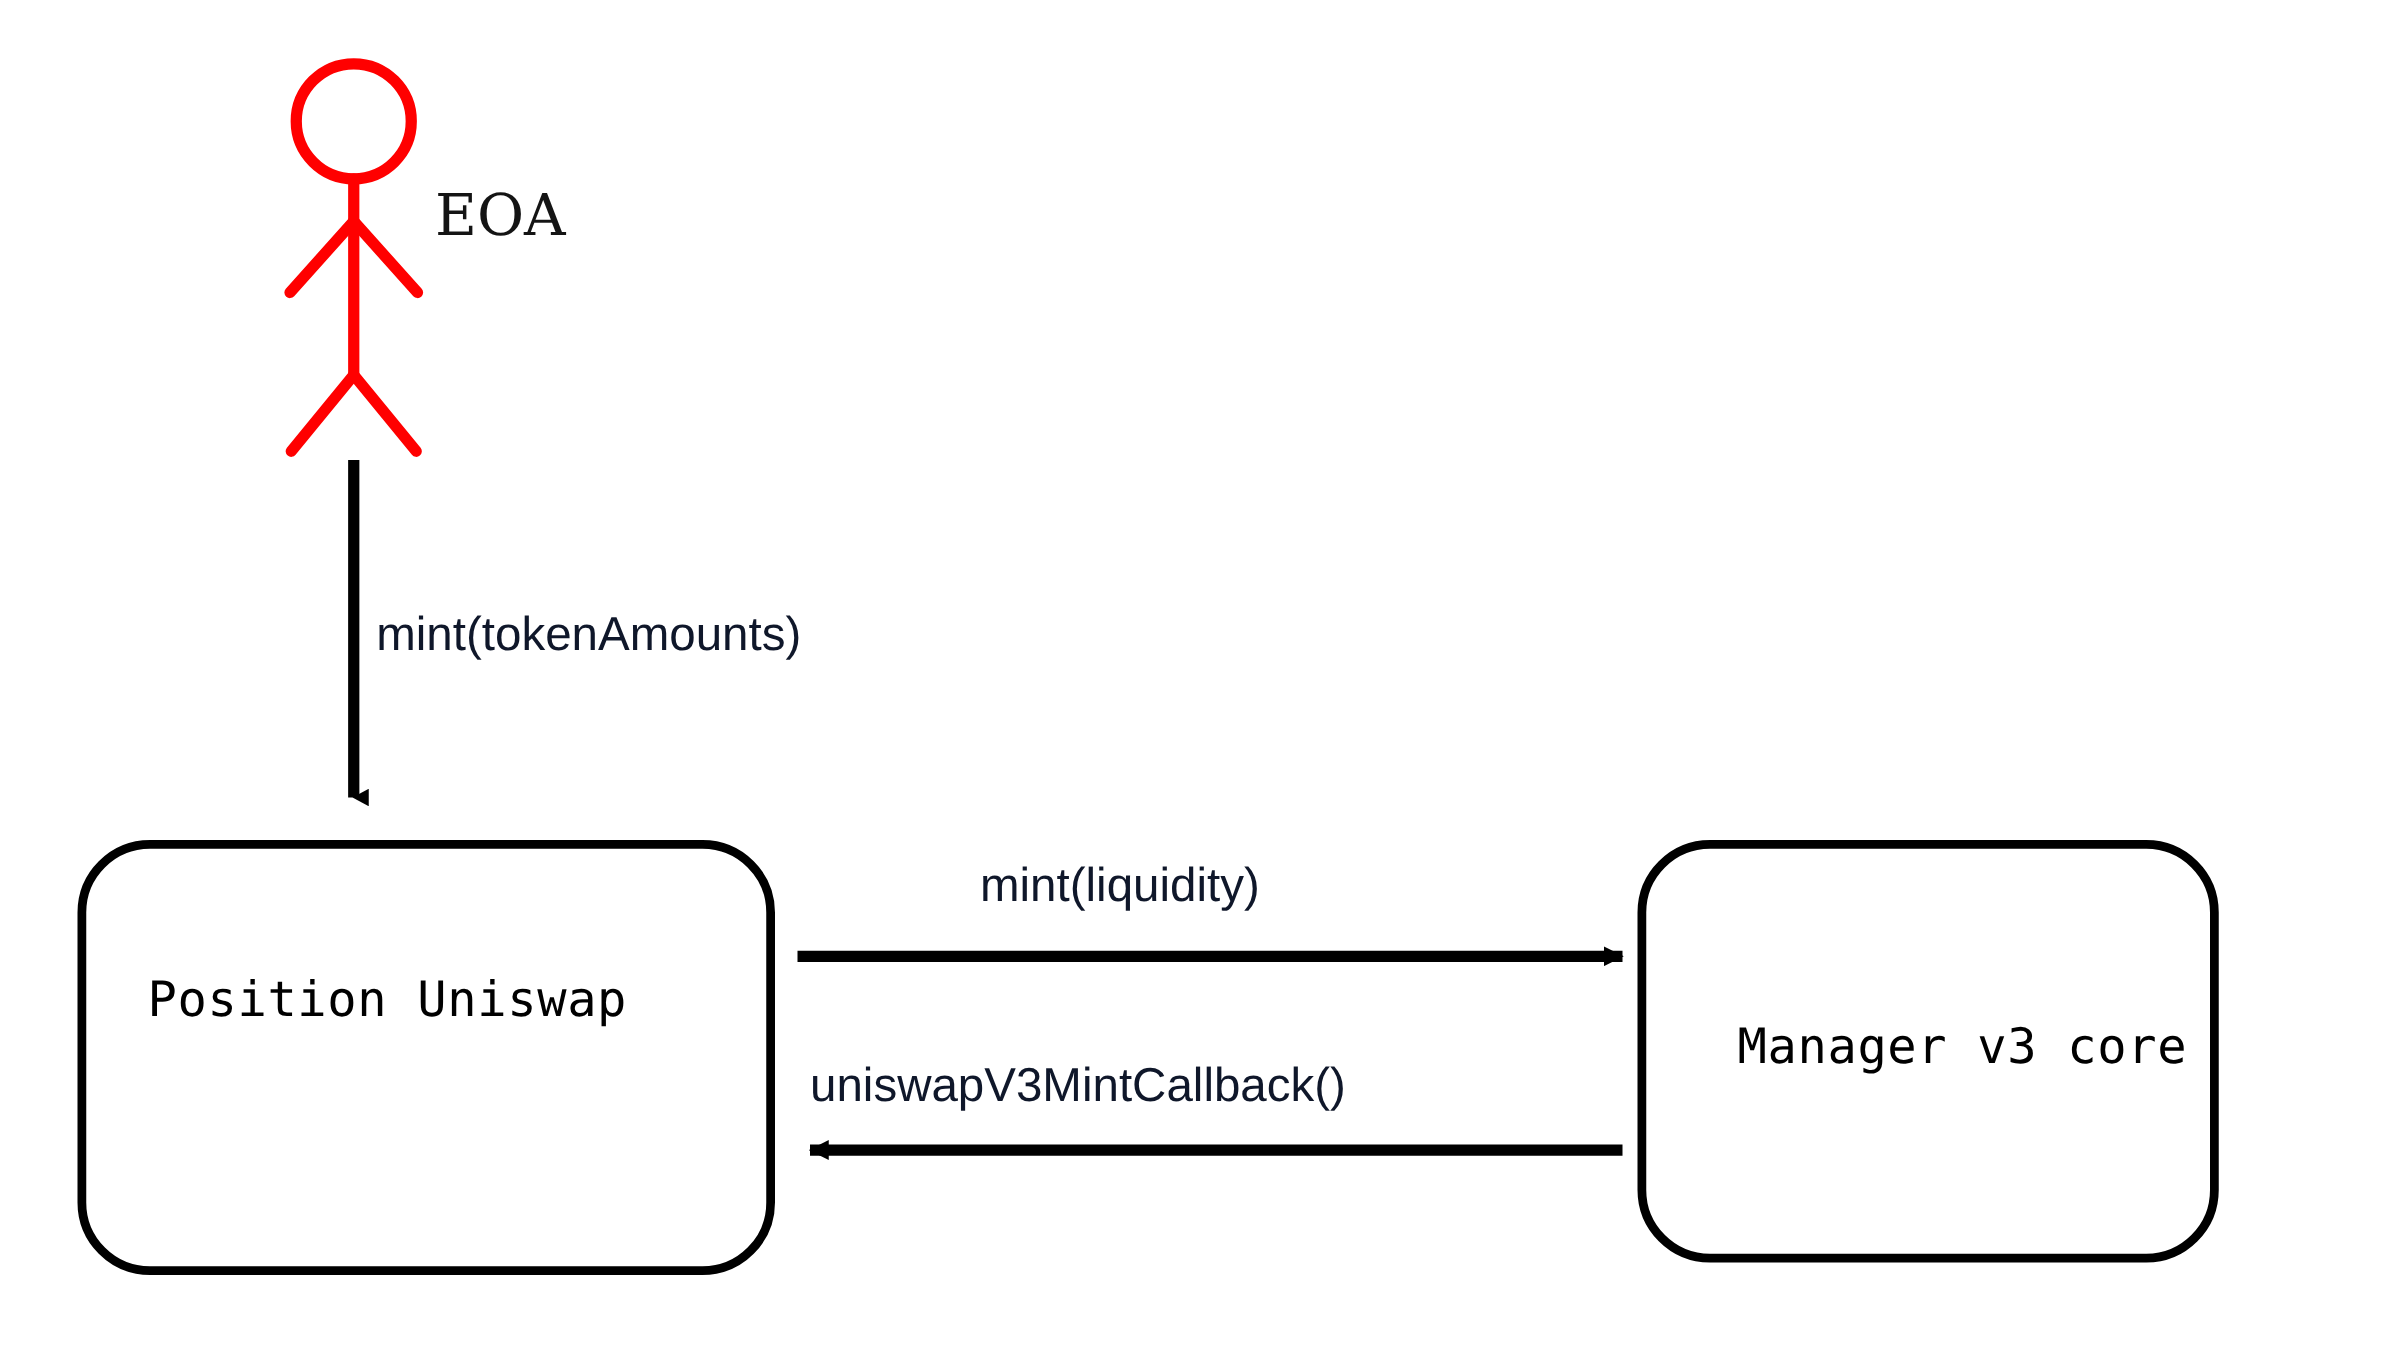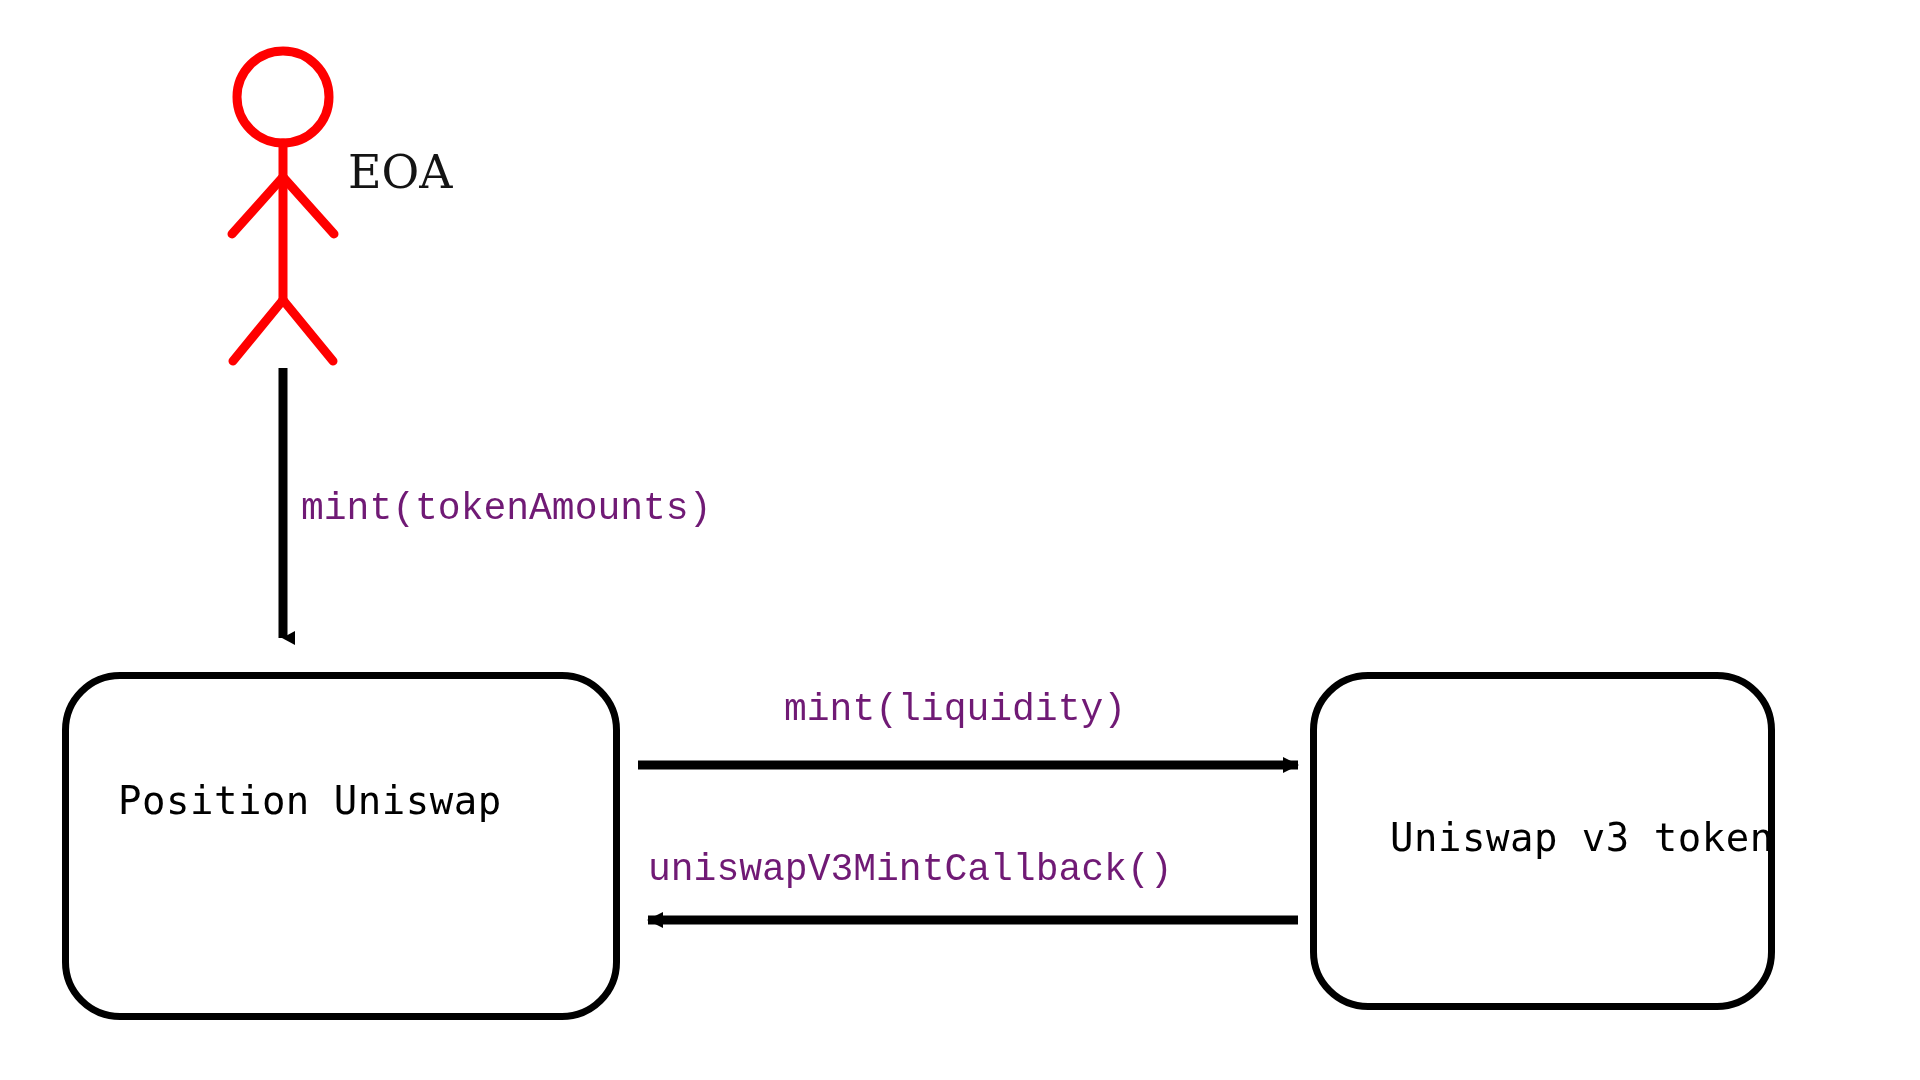--- a/index.html
+++ b/index.html
@@ -66,23 +66,23 @@
     line-height: 38px;
     color: #ff0000;
     white-space: pre;
   }
   #uc-title {
     left: 1390px;
     top: 815px;
   }
   .edge-label {
     position: absolute;
-    font-family: Liberation Mono, monospace;
+    font-family: Liberation Sans, sans-serif;
     font-size: 38px;
-    color: #701a75;
+    color: #0f172a;
     white-space: nowrap;
   }
   #label-mint-token-amounts {
     left: 301px;
     top: 487px;
   }
   #label-mint-liquidity {
     left: 746px;
     top: 688px;
     margin-left: 38px;
@@ -135,19 +135,19 @@
 
     <line x1="1298" y1="920" x2="648" y2="920" stroke="#000000" stroke-width="9" marker-end="url(#arrowhead-left)"></line>
   </svg>
 
   <div id="label-eoa">EOA</div>
 
   <div class="node-box" id="box-position-manager"></div>
   <div class="node-title" id="pm-title">Position Uniswap</div>
 
   <div class="node-box" id="box-uniswap-core"></div>
-  <div class="node-title" id="uc-title">Uniswap v3 token</div>
+  <div class="node-title" id="uc-title">Manager v3 core</div>
 
   <div class="edge-label" id="label-mint-token-amounts">mint(tokenAmounts)</div>
   <div class="edge-label" id="label-mint-liquidity">mint(liquidity)</div>
   <div class="edge-label" id="label-uniswap-callback">uniswapV3MintCallback()</div>
 
 </div>
 
 </body></html>

